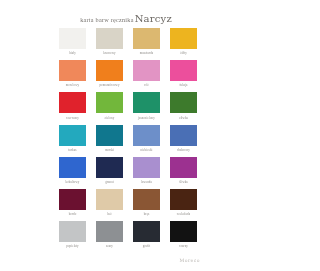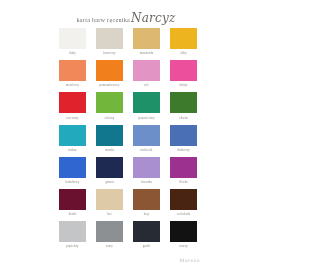--- a/index.html
+++ b/index.html
@@ -34,22 +34,21 @@
   }
   .header-lead {
     font-family: "Liberation Serif", serif;
     font-size: 6.2px;
     letter-spacing: 0.25px;
     color: #77736f;
     vertical-align: baseline;
   }
   .header-script {
     font-family: "DejaVu Serif", serif;
-    font-style: italic;
-    font-size: 12px;
+    font-size: 10px;
     letter-spacing: 0.2px;
     color: #6b6762;
     vertical-align: baseline;
     margin-left: 1px;
   }
 
   
   .grid {
     position: absolute;
     top: 28px;

